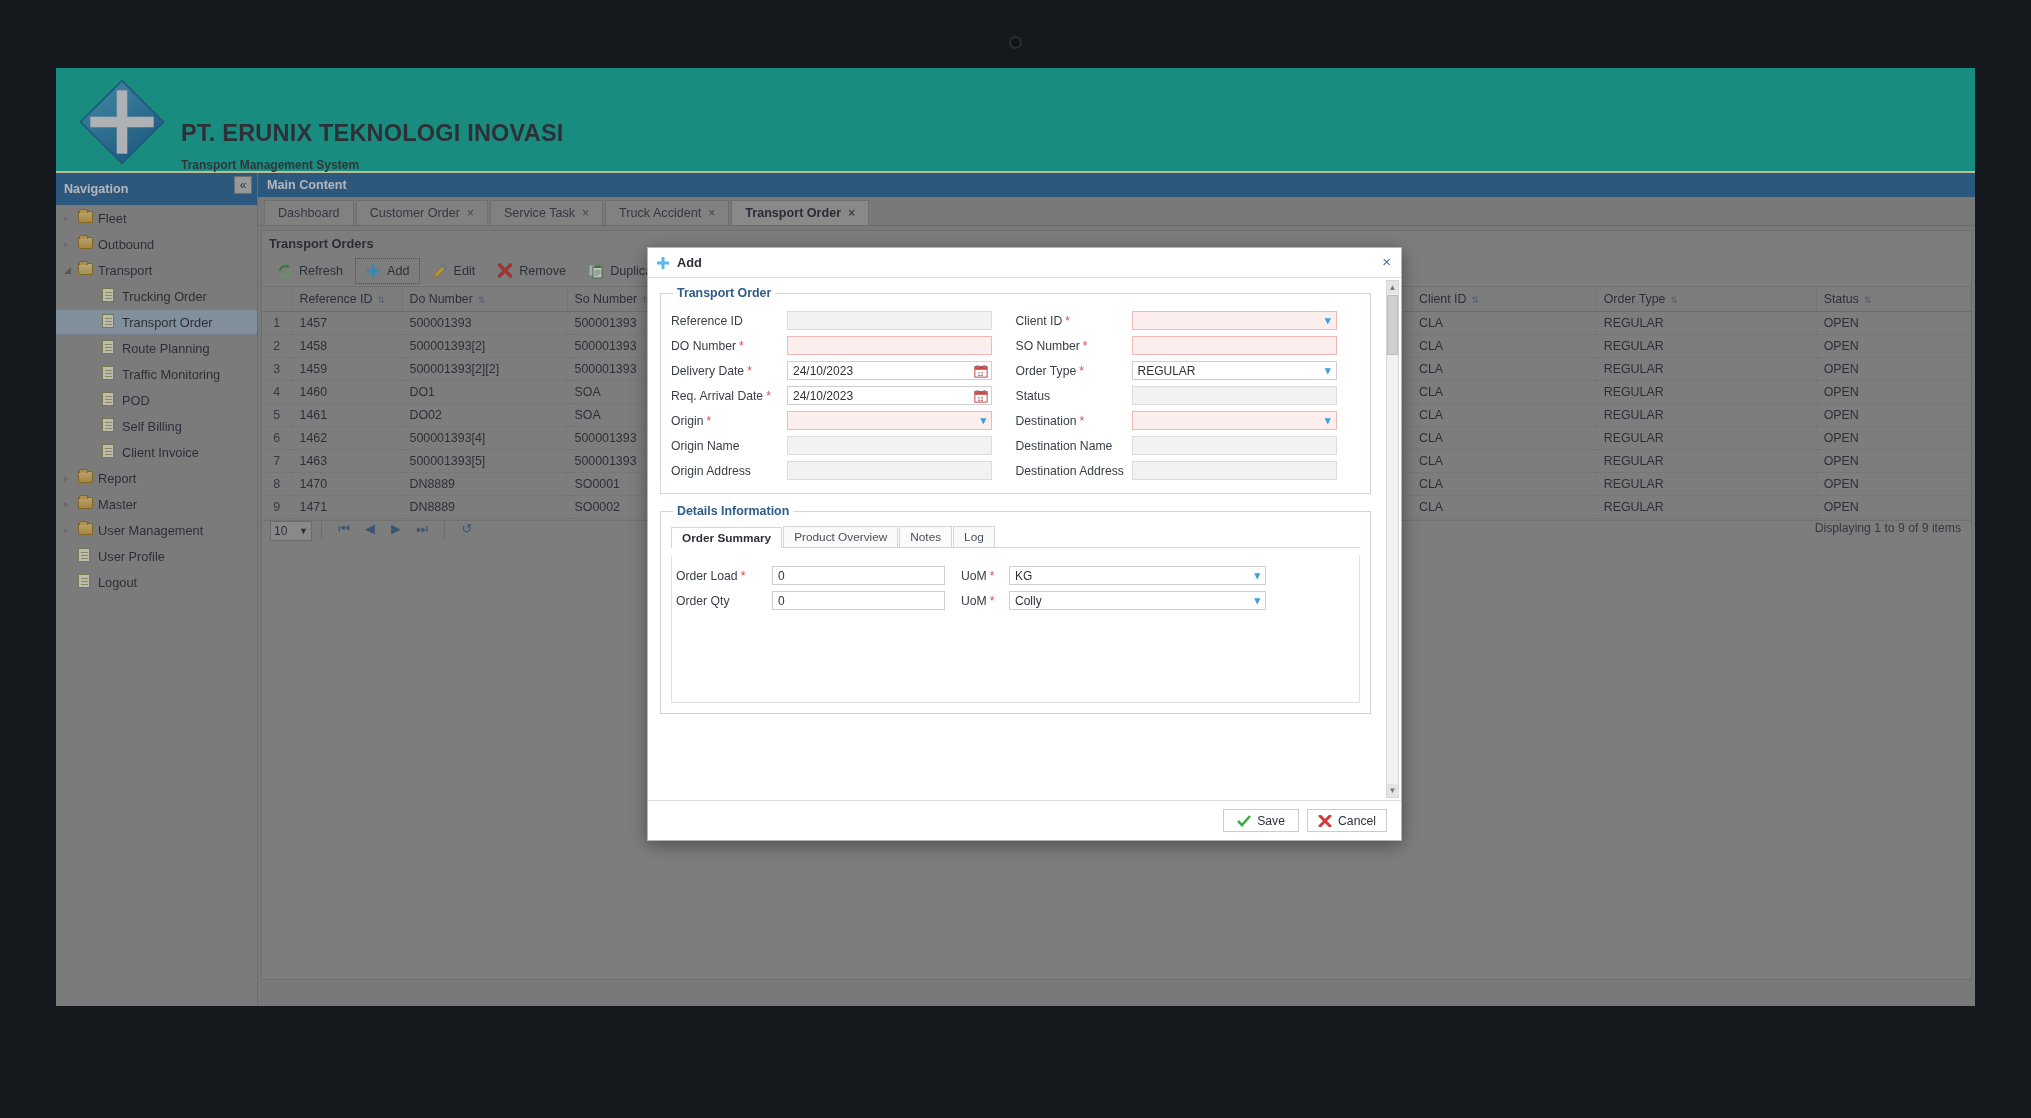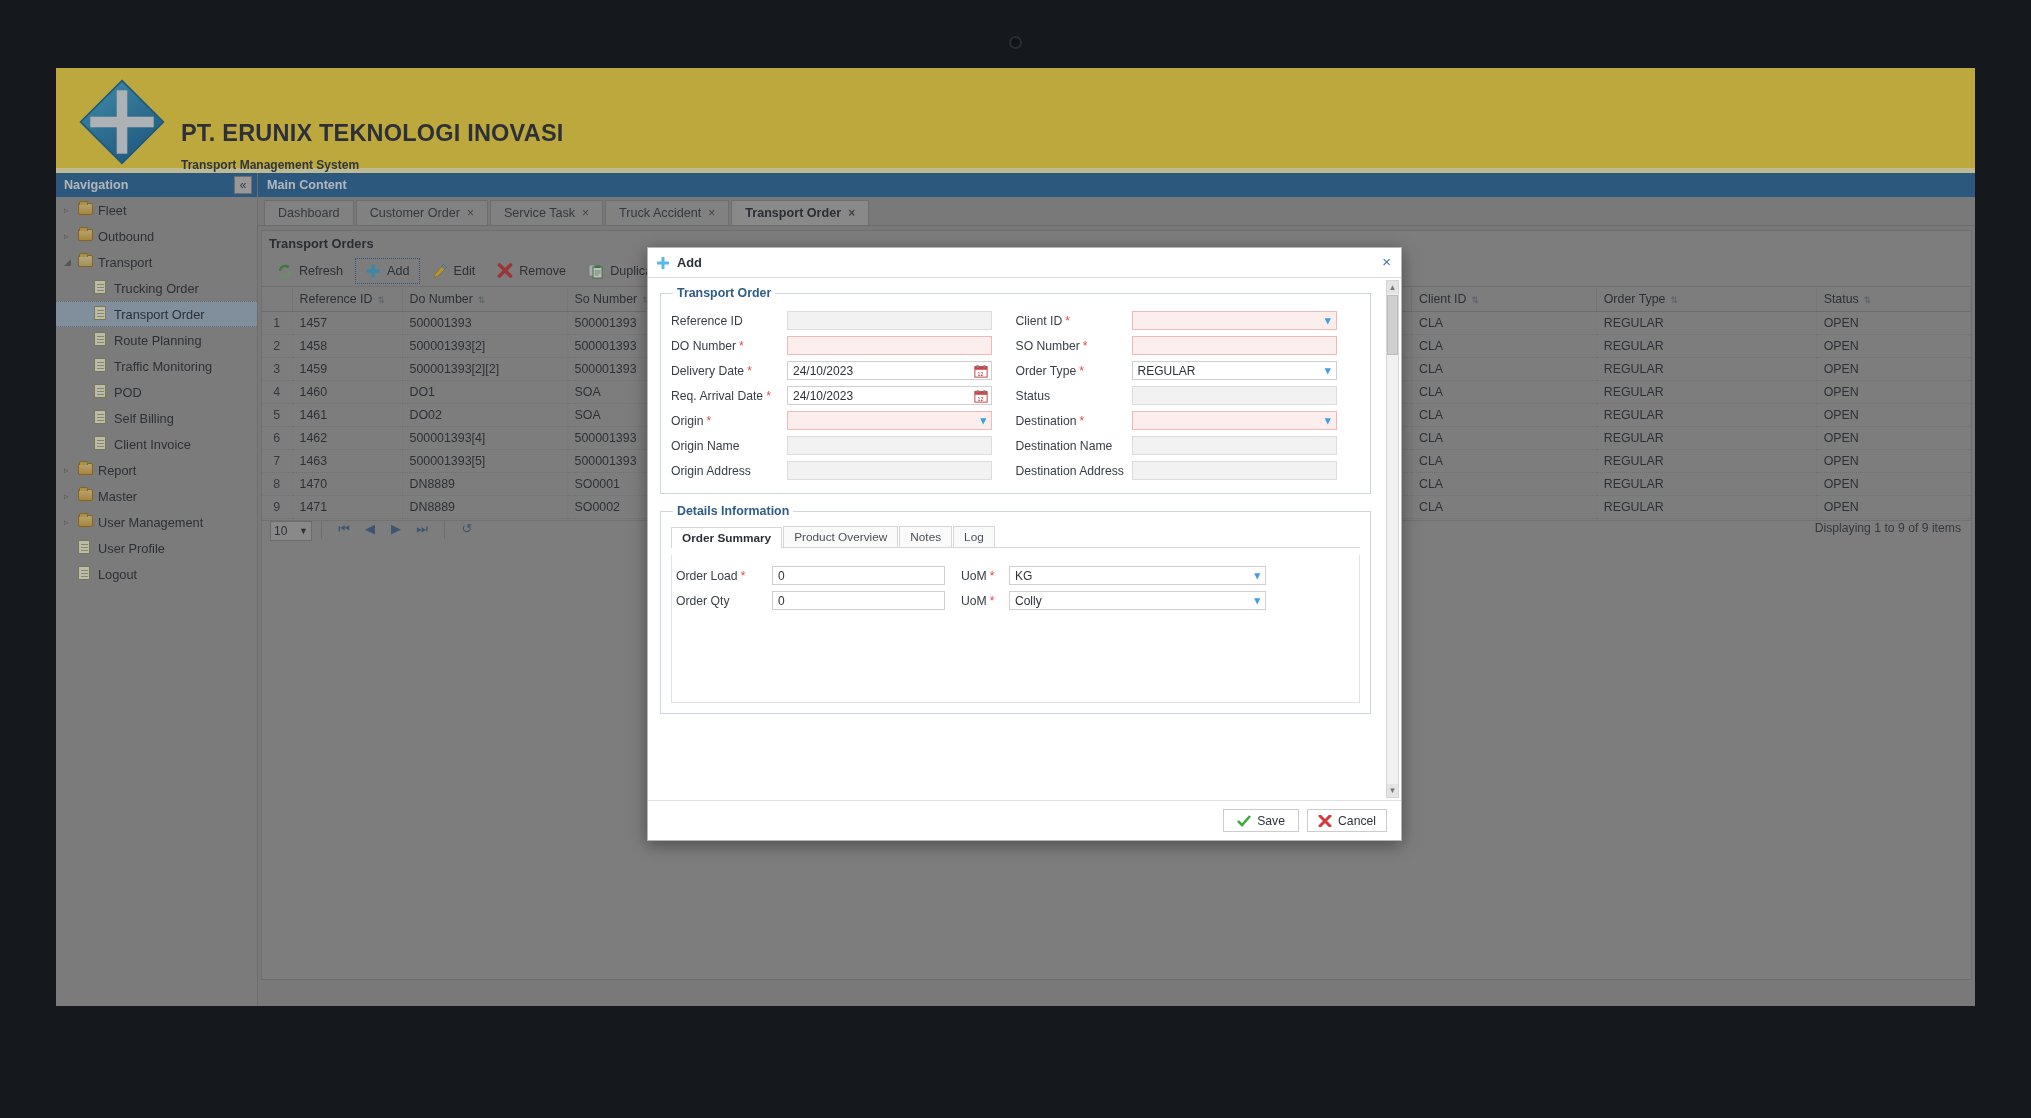--- a/index.html
+++ b/index.html
@@ -26,22 +26,22 @@
     position: absolute;
     left: 56px; top: 68px;
     width: 1919px; height: 938px;
     background: #9d9d9d;
     overflow: hidden;
   }
   
   #app-header {
     position: absolute; left: 0; top: 0;
     width: 1919px; height: 105px;
-    background: #fde047;
-    border-bottom: 5px solid #fef9c3;
+    background: #14b8a6;
+    border-bottom: 2px solid #fef9c3;
   }
   #logo {
     position: absolute; left: 22px; top: 10px;
     width: 88px; height: 88px;
   }
   #company-title {
     position: absolute; left: 125px; top: 65px;
     font-size: 23.5px; font-weight: bold; color: #30363e;
     letter-spacing: 0.2px;
     transform: translateY(-50%);
@@ -67,21 +67,21 @@
   }
   
   #sidebar {
     position: absolute; left: 0; top: 105px;
     width: 202px; height: 833px;
     background: #a0a0a0;
     border-right: 1px solid #8a8a8a;
   }
   #nav-header {
     position: relative;
-    height: 24px; background: #2e6da4;
+    height: 32px; background: #2e6da4;
     display: flex; align-items: center;
     padding-left: 8px;
   }
   #nav-header .ttl {
     color: #eef3f8; font-size: 12.6px; font-weight: bold;
   }
   #nav-collapse {
     position: absolute; right: 5px; top: 3px;
     width: 18px; height: 18px;
     background: #c9c9c9; border: 1px solid #8d8d8d;
@@ -89,21 +89,21 @@
     text-align: center; cursor: pointer;
   }
   .nav-item {
     display: flex; align-items: center;
     height: 26px;
     font-size: 12.8px; color: #2e333b;
     cursor: pointer;
     padding-left: 8px;
   }
   .nav-item.lvl1 { padding-left: 8px; }
-  .nav-item.lvl2 { padding-left: 24px; }
+  .nav-item.lvl2 { padding-left: 32px; }
   .nav-item.selected {
     background: #a8bcd0;
     border-top: 1px dotted #7d8d9d;
     border-bottom: 1px dotted #7d8d9d;
   }
   .nav-arrow {
     width: 14px; font-size: 9px; color: #6a6a6a;
     flex: 0 0 14px;
   }
   .nav-ico { flex: 0 0 20px; }

